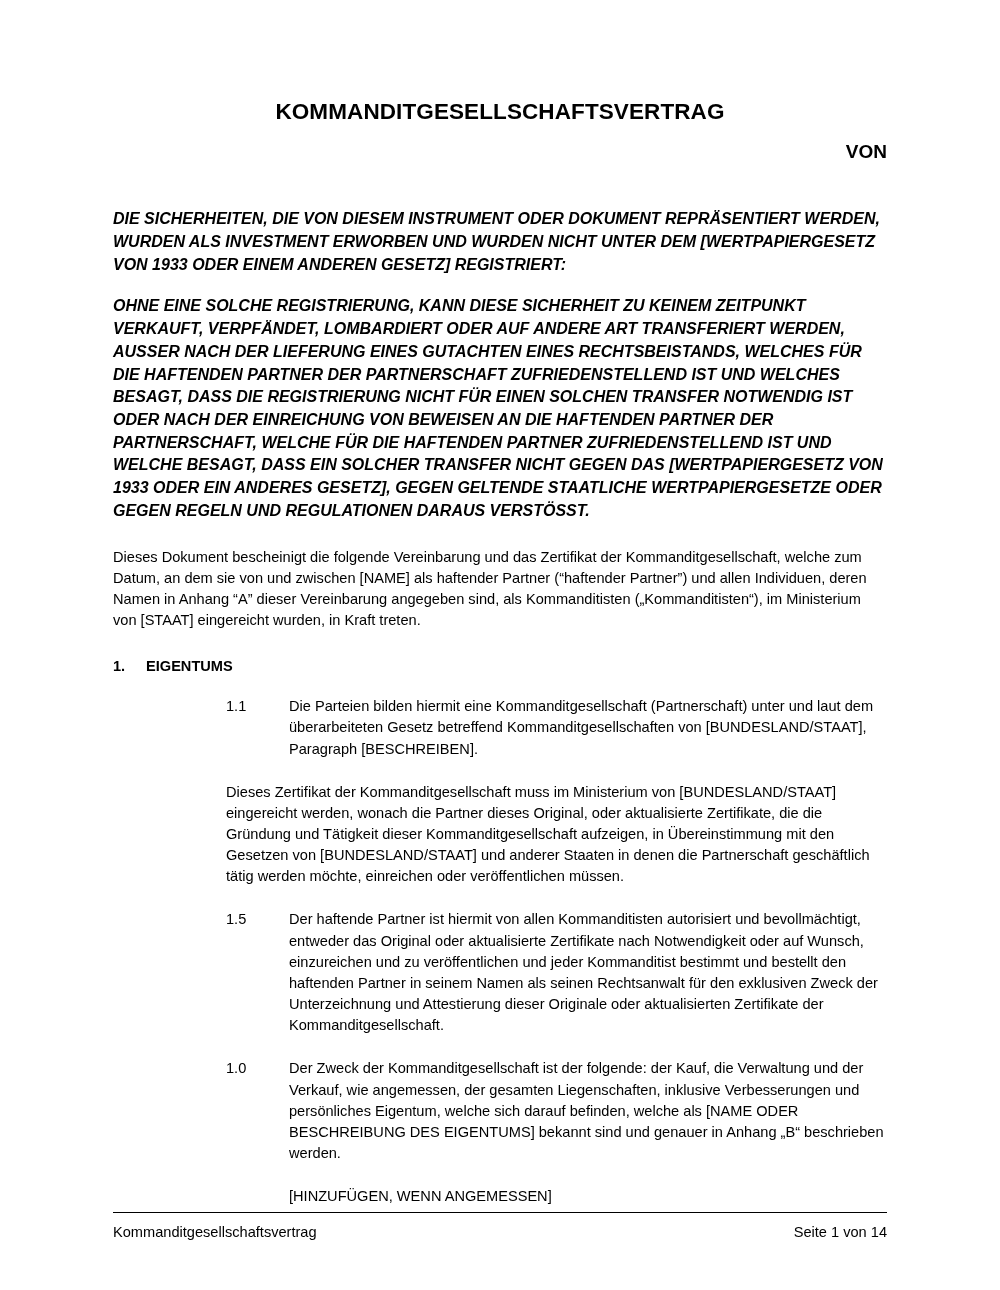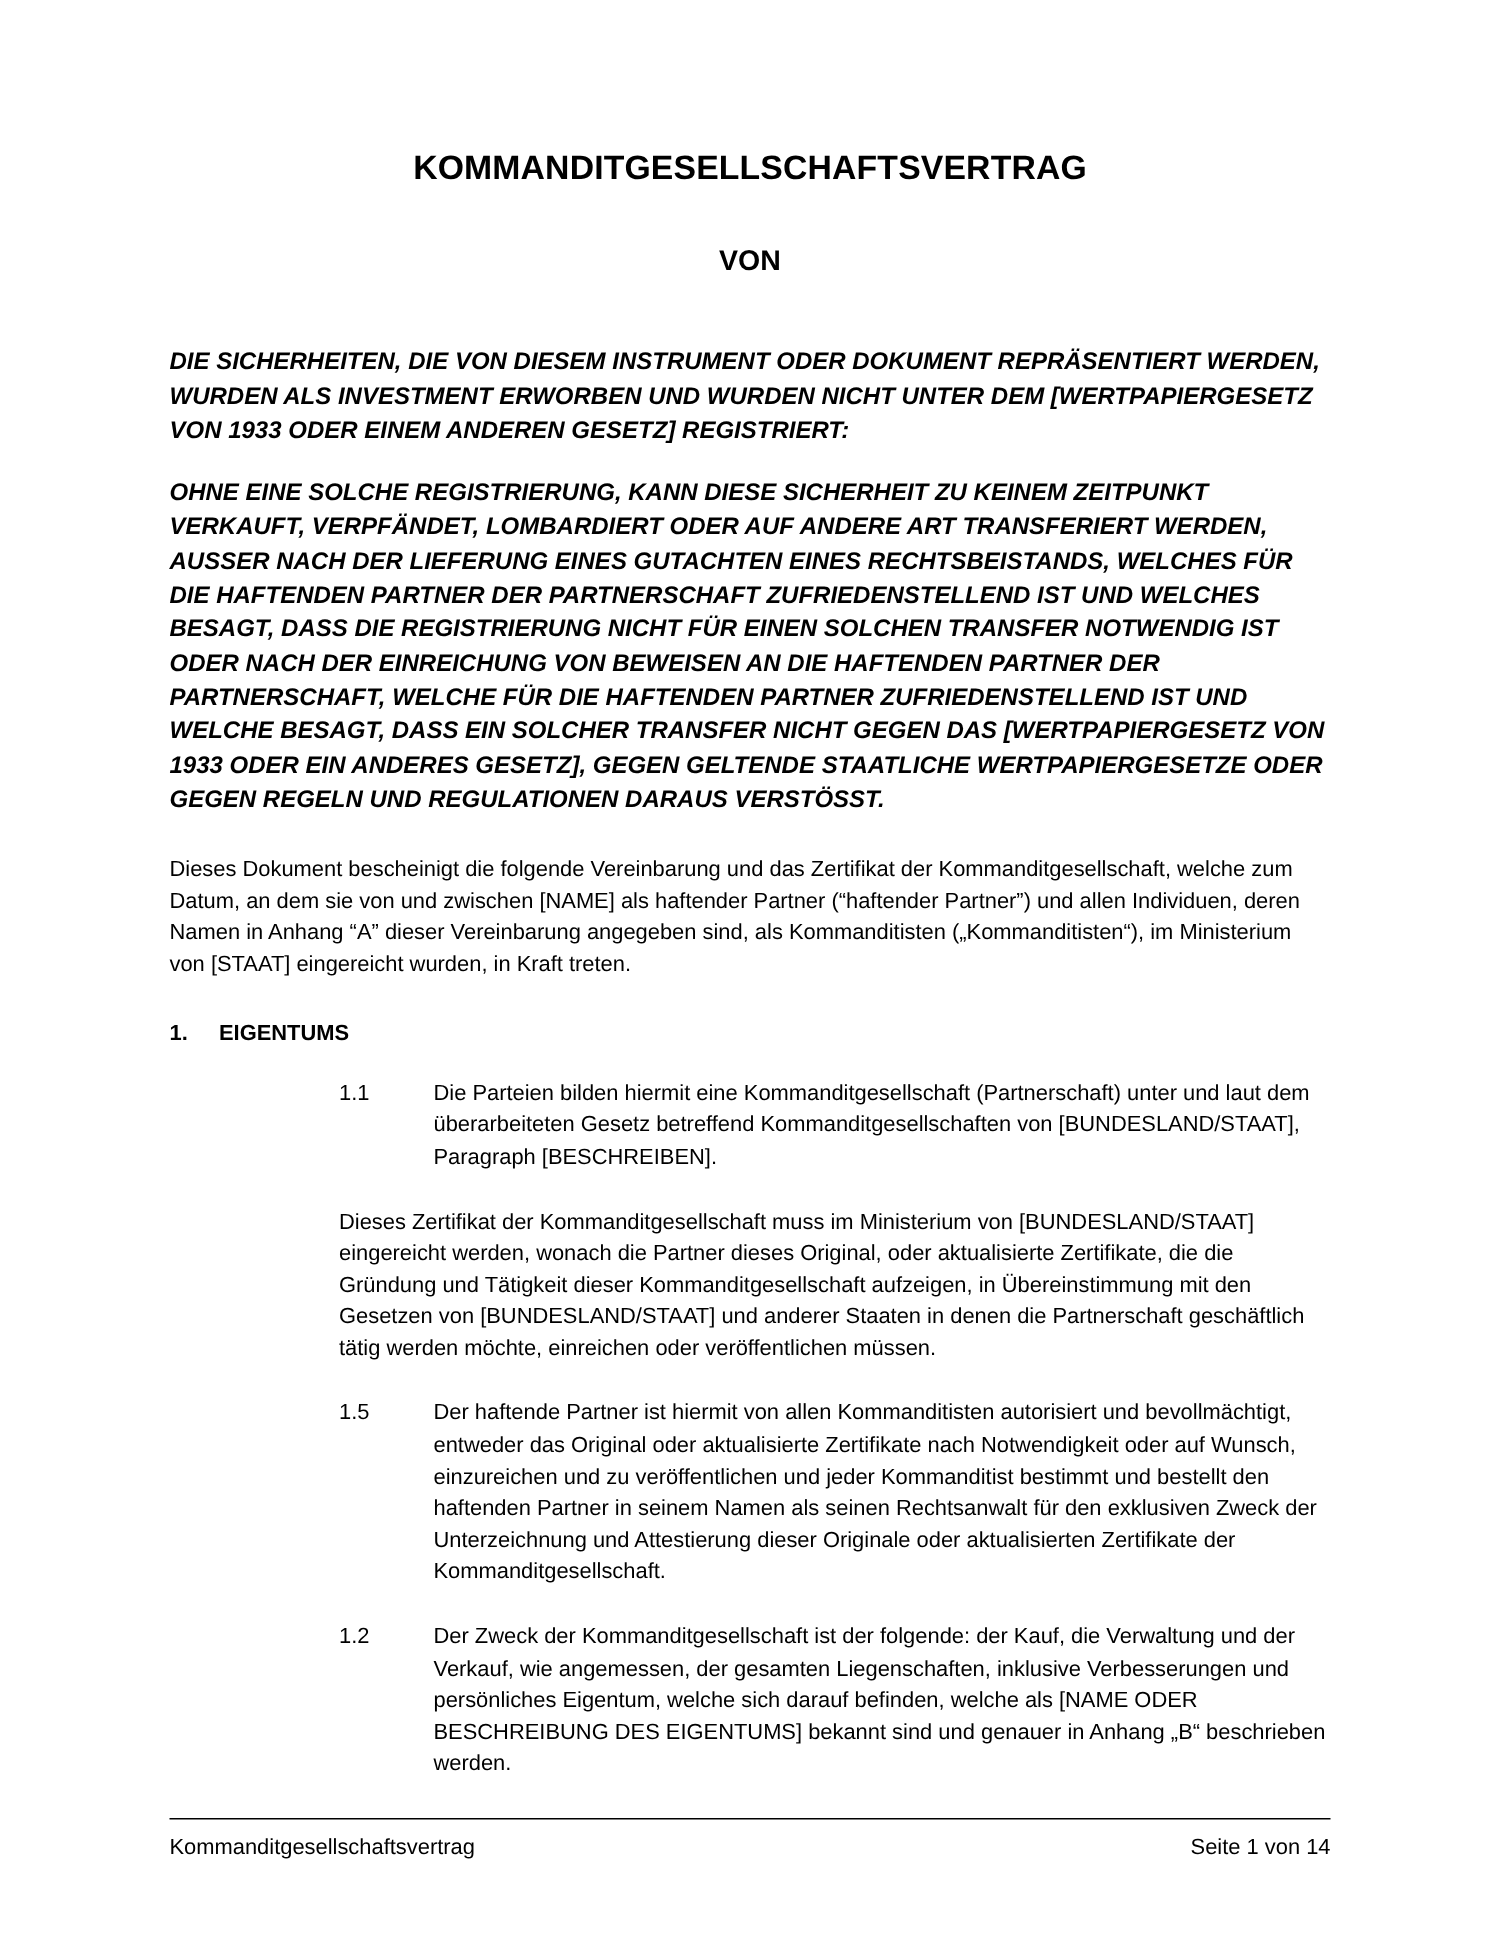--- a/index.html
+++ b/index.html
@@ -22,24 +22,24 @@
   }
   .doc-title {
     text-align: center;
     font-size: 22.5px;
     font-weight: bold;
     letter-spacing: 0.1px;
     margin: 0 0 0 0;
     line-height: 1.5;
   }
   .title-von {
-    text-align: center;
+    text-align: right;
     font-size: 19px;
     font-weight: bold;
-    margin: 32px 0 0 0;
+    margin: 9px 0 0 0;
     line-height: 1.5;
   }
   .title-party {
     text-align: center;
     font-size: 22.5px;
     font-weight: bold;
     margin: 32px 0 0 0;
     line-height: 1.5;
   }
   .legend {
@@ -136,24 +136,25 @@
   <div class="clause indent">
     <span class="ctext">Dieses Zertifikat der Kommanditgesellschaft muss im Ministerium von [BUNDESLAND/STAAT] eingereicht werden, wonach die Partner dieses Original, oder aktualisierte Zertifikate, die die Gründung und Tätigkeit dieser Kommanditgesellschaft aufzeigen, in Übereinstimmung mit den Gesetzen von [BUNDESLAND/STAAT] und anderer Staaten in denen die Partnerschaft geschäftlich tätig werden möchte, einreichen oder veröffentlichen müssen.</span>
   </div>
 
   <div class="clause indent">
     <span class="cnum">1.5</span>
     <span class="ctext">Der haftende Partner ist hiermit von allen Kommanditisten autorisiert und bevollmächtigt, entweder das Original oder aktualisierte Zertifikate nach Notwendigkeit oder auf Wunsch, einzureichen und zu veröffentlichen und jeder Kommanditist bestimmt und bestellt den haftenden Partner in seinem Namen als seinen Rechtsanwalt für den exklusiven Zweck der Unterzeichnung und Attestierung dieser Originale oder aktualisierten Zertifikate der Kommanditgesellschaft.</span>
   </div>
 
   <div class="clause indent">
-    <span class="cnum">1.2</span>
+    <span class="cnum">1.0</span>
     <span class="ctext">Der Zweck der Kommanditgesellschaft ist der folgende: der Kauf, die Verwaltung und der Verkauf, wie angemessen, der gesamten Liegenschaften, inklusive Verbesserungen und persönliches Eigentum, welche sich darauf befinden, welche als [NAME ODER BESCHREIBUNG DES EIGENTUMS] bekannt sind und genauer in Anhang „B“ beschrieben werden.</span>
   </div>
 
+  <p class="note">[HINZUFÜGEN, WENN ANGEMESSEN]</p>
 
   <div class="footer">
     <div class="footer-rule"></div>
     <div class="footer-row">
       <span>Kommanditgesellschaftsvertrag</span>
       <span>Seite 1 von 14</span>
     </div>
   </div>
 
 </div>

